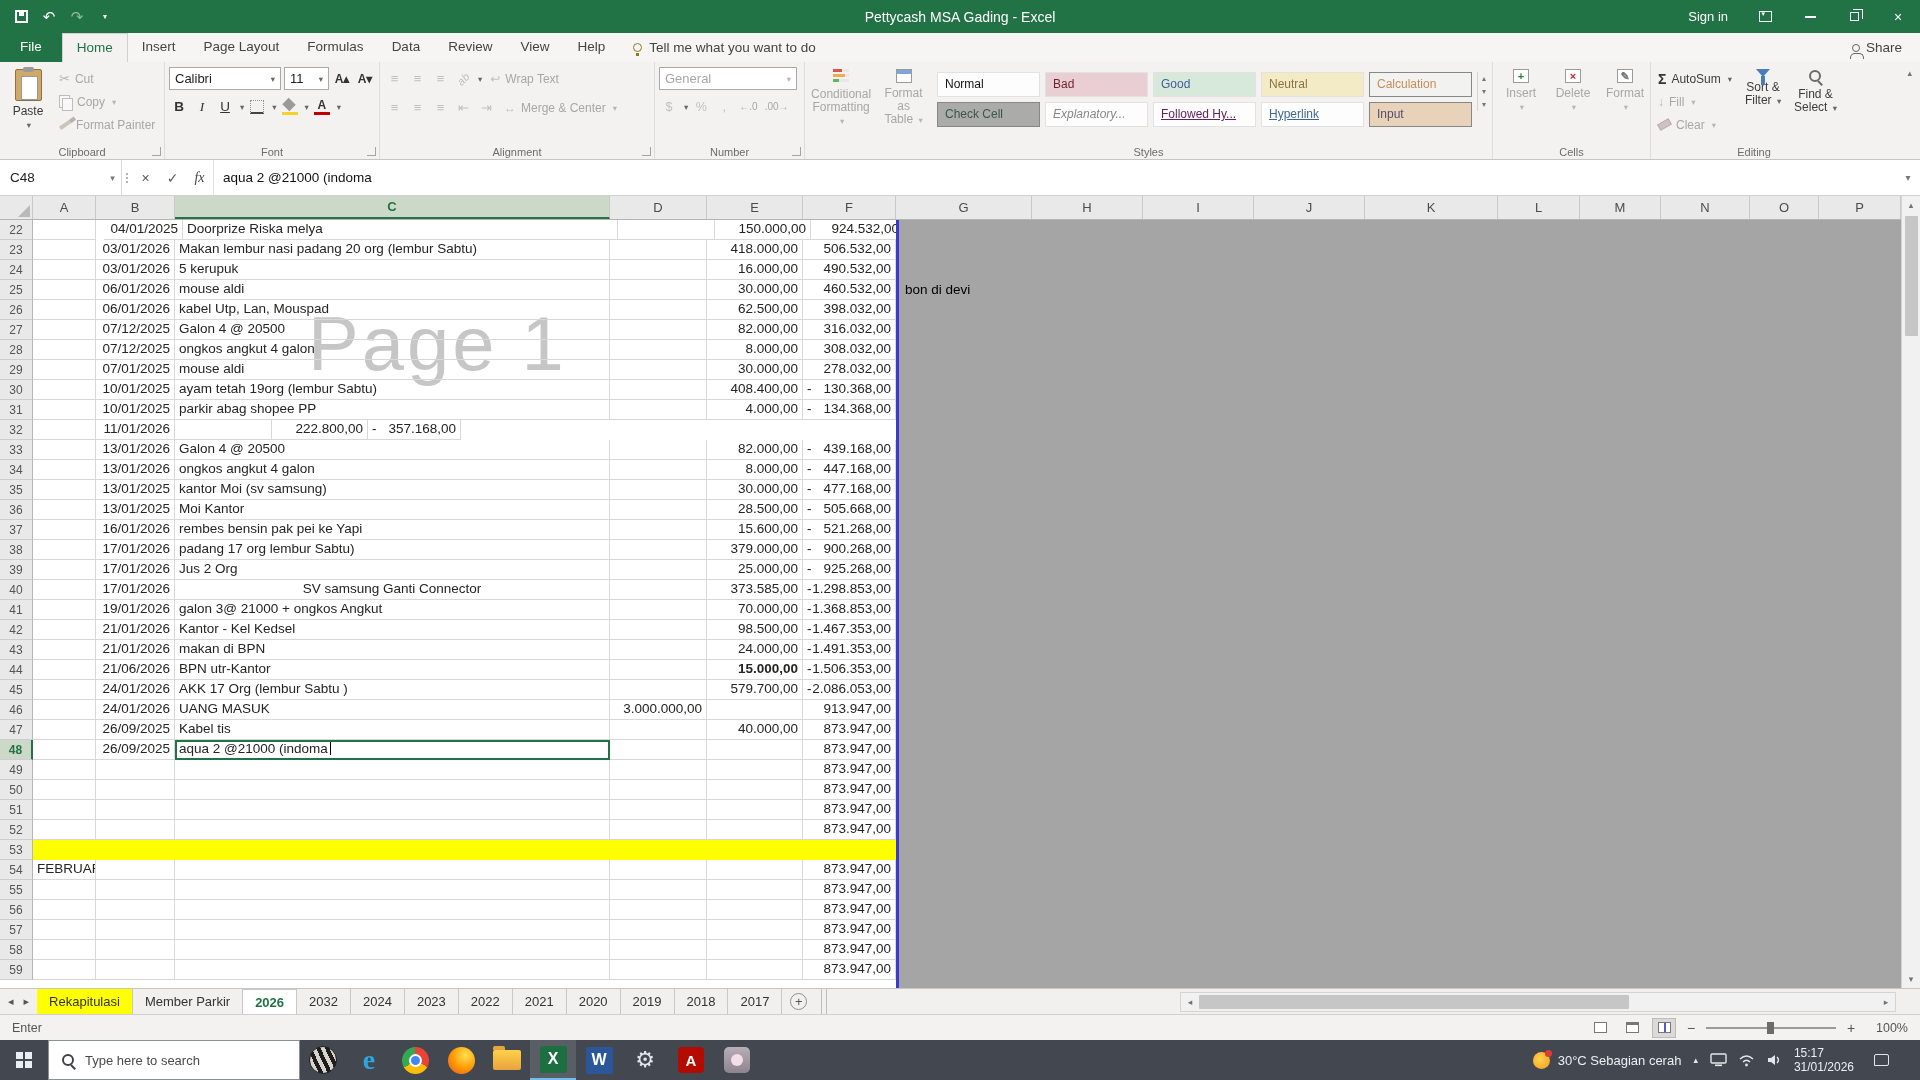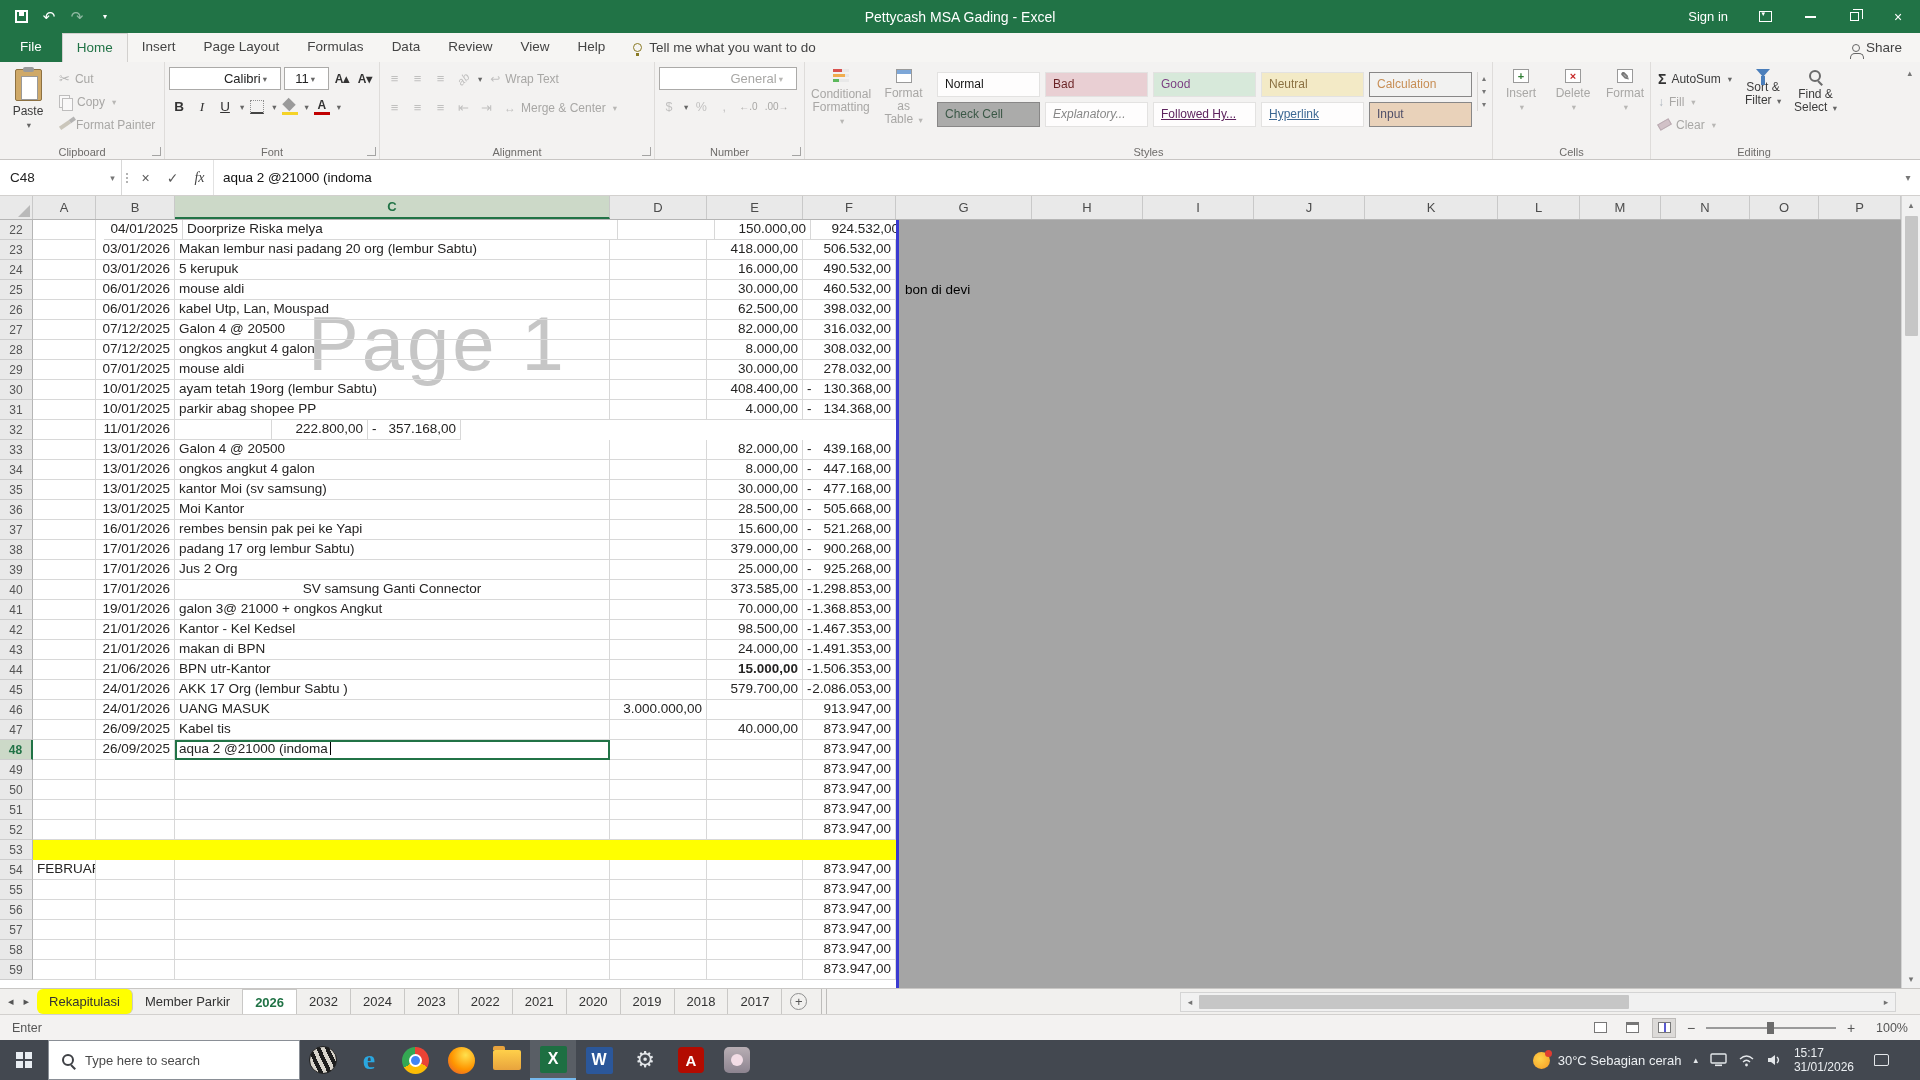--- a/index.html
+++ b/index.html
@@ -44,21 +44,21 @@
 .g-body{display:flex;height:100%;}
 .g-label{position:absolute;bottom:1px;left:0;right:0;text-align:center;font-size:11px;color:#6e6c6a;}
 .launcher{position:absolute;right:3px;bottom:3px;width:9px;height:9px;border-right:1px solid #8a8a8a;border-bottom:1px solid #8a8a8a;opacity:.75;}
 .bigbtn{display:flex;flex-direction:column;align-items:center;justify-content:flex-start;padding:4px 5px 0;min-width:52px;gap:4px;font-size:12px;color:#3b3b3b;text-align:center;line-height:13px;}
 .smallcol{display:flex;flex-direction:column;justify-content:flex-start;padding-top:2px;}
 .smallbtn{display:flex;align-items:center;gap:5px;height:23px;padding:0 5px;font-size:12px;color:#3b3b3b;white-space:nowrap;}
 .dd{font-size:8.5px;color:#666;margin-left:2px;}
 .dis{color:#a8a7a5 !important;}
 .dis .dd{color:#b8b7b5;}
 .dis .ic{opacity:.5;filter:grayscale(.7);}
-.combo{display:flex;align-items:center;justify-content:flex-end;background:#fff;border:1px solid #abaaa8;height:23px;padding:0 13px;font-size:13px;color:#222;}
+.combo{display:flex;align-items:center;justify-content:space-between;background:#fff;border:1px solid #abaaa8;height:23px;padding:0 5px;font-size:13px;color:#222;}
 .frow{display:flex;align-items:center;gap:3px;margin:2px 2px 0;}
 .fmt{min-width:20px;height:21px;display:flex;align-items:center;justify-content:center;font-size:13.5px;color:#333;padding:0 2px;}
 .fmt.b{font-weight:bold;}
 .fmt.i{font-style:italic;font-family:"Liberation Serif",serif;}
 .fmt.u{text-decoration:underline;}
 .ic{display:inline-flex;align-items:center;justify-content:center;}
 .icon-paste{width:27px;height:32px;background:#cfa968;border:1px solid #8d7142;border-radius:2px;position:relative;}
 .icon-paste:before{content:"";position:absolute;left:7px;top:-3px;width:11px;height:5px;background:#9a9a9a;border-radius:2px;}
 .icon-paste:after{content:"";position:absolute;left:5px;top:6px;width:15px;height:22px;background:#fff;border:1px solid #999;}
 .ic-cut{font-size:13px;color:#777;}
@@ -408,21 +408,21 @@
           <span><span>Conditional</span><br><span>Formatting</span> <span class="dd">▾</span></span>
         </div>
         <div class="bigbtn dis">
           <span class="ic-fat"></span>
           <span><span>Format as</span><br><span>Table</span> <span class="dd">▾</span></span>
         </div>
         <div class="gallery-wrap">
           <div class="gallery">
               <div class="gstyle" style="background: rgb(255, 255, 255); color: rgb(0, 0, 0);">Normal</div>
               <div class="gstyle" style="background: rgb(255, 199, 206); color: rgb(156, 0, 6);">Bad</div>
-              <div class="gstyle" style="background: rgb(198, 239, 206); color: #a21caf;">Good</div>
+              <div class="gstyle" style="background: rgb(198, 239, 206); color: #1d4ed8;">Good</div>
               <div class="gstyle" style="background: rgb(255, 235, 156); color: rgb(156, 101, 0);">Neutral</div>
               <div class="gstyle" style="background: rgb(242, 242, 242); color: rgb(250, 125, 0); border: 1px solid rgb(127, 127, 127);">Calculation</div>
               <div class="gstyle" style="background: rgb(165, 165, 165); color: #14532d; border: 1px solid rgb(127, 127, 127);">Check Cell</div>
               <div class="gstyle" style="background: rgb(255, 255, 255); color: rgb(127, 127, 127); font-style: italic;">Explanatory...</div>
               <div class="gstyle" style="background: rgb(255, 255, 255); color: rgb(128, 0, 128); text-decoration: underline;">Followed Hy...</div>
               <div class="gstyle" style="background: rgb(255, 255, 255); color: rgb(5, 99, 193); text-decoration: underline;">Hyperlink</div>
               <div class="gstyle" style="background: rgb(255, 204, 153); color: rgb(63, 63, 118); border: 1px solid rgb(127, 127, 127);">Input</div>
             </div>
           <div class="gal-arrows">
             <span>▴</span>
@@ -927,21 +927,21 @@
     <div class="vs-thumb"></div>
     <div class="vs-btn vs-bottom">▾</div>
   </div>
 
   <div class="stbar">
     <div class="stnav">
       <span>◂</span>
       <span>▸</span>
     </div>
     <div style="display:flex;align-items:stretch;">
-        <div class="stab" style="background: rgb(255, 255, 0); border-radius: 6px;">Rekapitulasi</div>
+        <div class="stab" style="background: rgb(255, 255, 0);">Rekapitulasi</div>
         <div class="stab">Member Parkir</div>
         <div class="stab active">2026</div>
         <div class="stab">2032</div>
         <div class="stab">2024</div>
         <div class="stab">2023</div>
         <div class="stab">2022</div>
         <div class="stab">2021</div>
         <div class="stab">2020</div>
         <div class="stab">2019</div>
         <div class="stab">2018</div>

